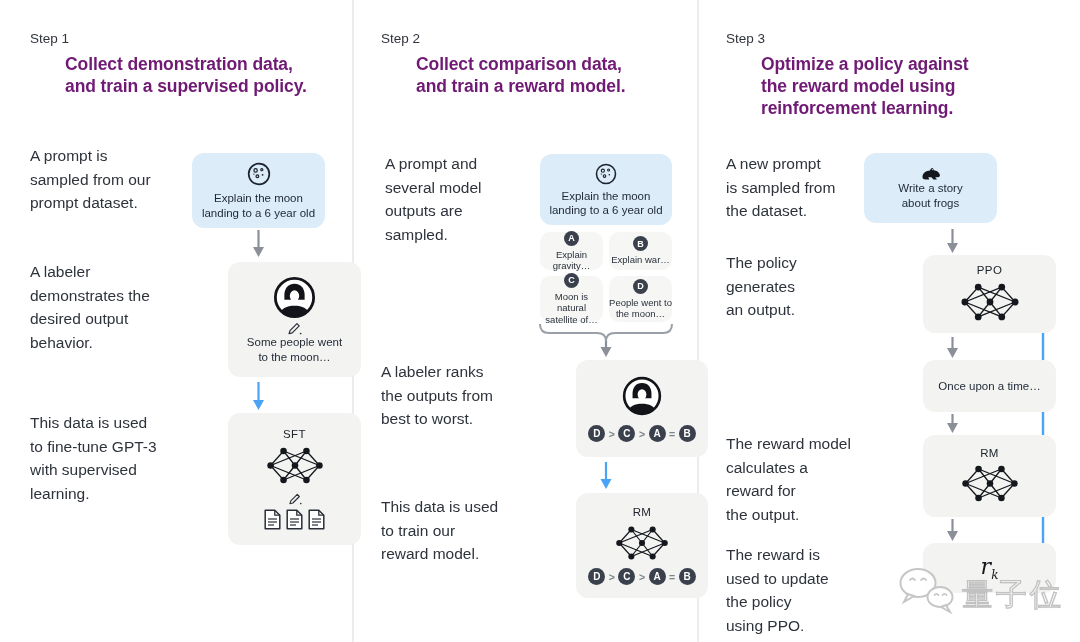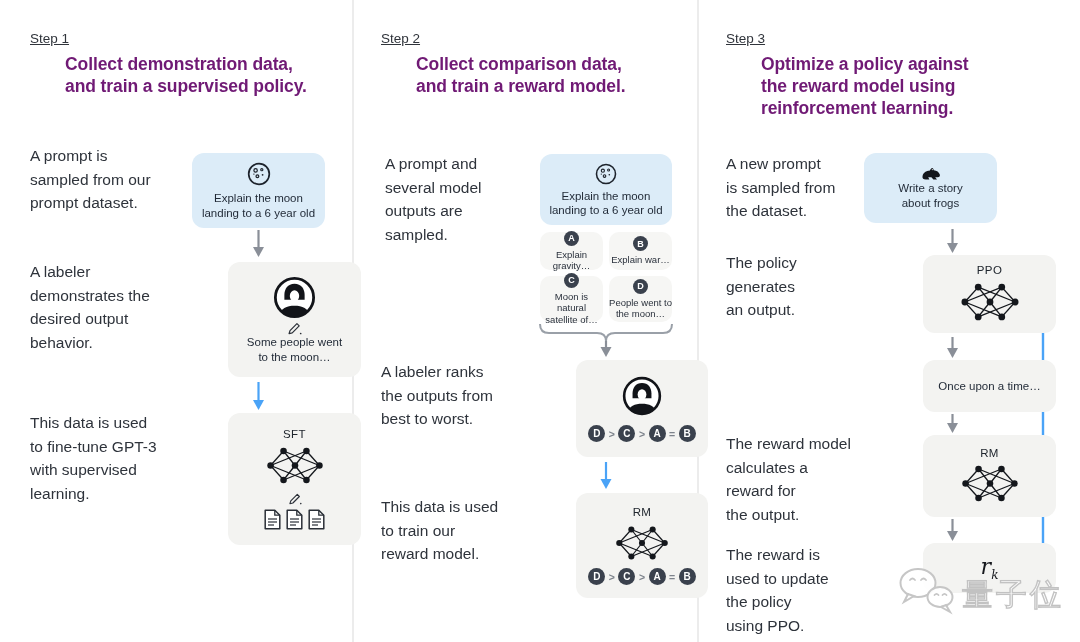--- a/index.html
+++ b/index.html
@@ -4,21 +4,21 @@
 <style>
   * { margin:0; padding:0; box-sizing:border-box; }
   html,body { background:#fff; }
   .canvas {
     position:relative; width:1080px; height:642px; background:#ffffff;
     font-family:"Liberation Sans","DejaVu Sans",sans-serif; overflow:hidden;
   }
   .divider { position:absolute; top:0; bottom:0; width:1.5px; background:#ececec; }
   .overlay { position:absolute; left:0; top:0; pointer-events:none; }
 
-  .step-label { position:absolute; font-size:13.5px; color:#30343b;text-decoration:underline; }
+  .step-label { position:absolute; font-size:13.5px; color:#30343b; }
   .step-title { position:absolute; font-size:17.5px; line-height:22px; font-weight:700;
                 color:#701a75; white-space:pre-line; letter-spacing:-0.1px;margin-left:35px; }
   .para { position:absolute; font-size:15.5px; line-height:23.5px; color:#2e333b; white-space:pre-line; }
 
   .card { position:absolute; border-radius:12px; display:flex; flex-direction:column;
           align-items:center; justify-content:center; }
   .blue { background:#dcecf8; }
   .gray { background:#f3f3f1;margin-left:36px; }
   .card-text { font-size:11.5px; line-height:14.5px; color:#1f2835; text-align:center; white-space:pre-line; }
   .model-label { font-size:11.5px; color:#20262e; letter-spacing:0.4px; }

